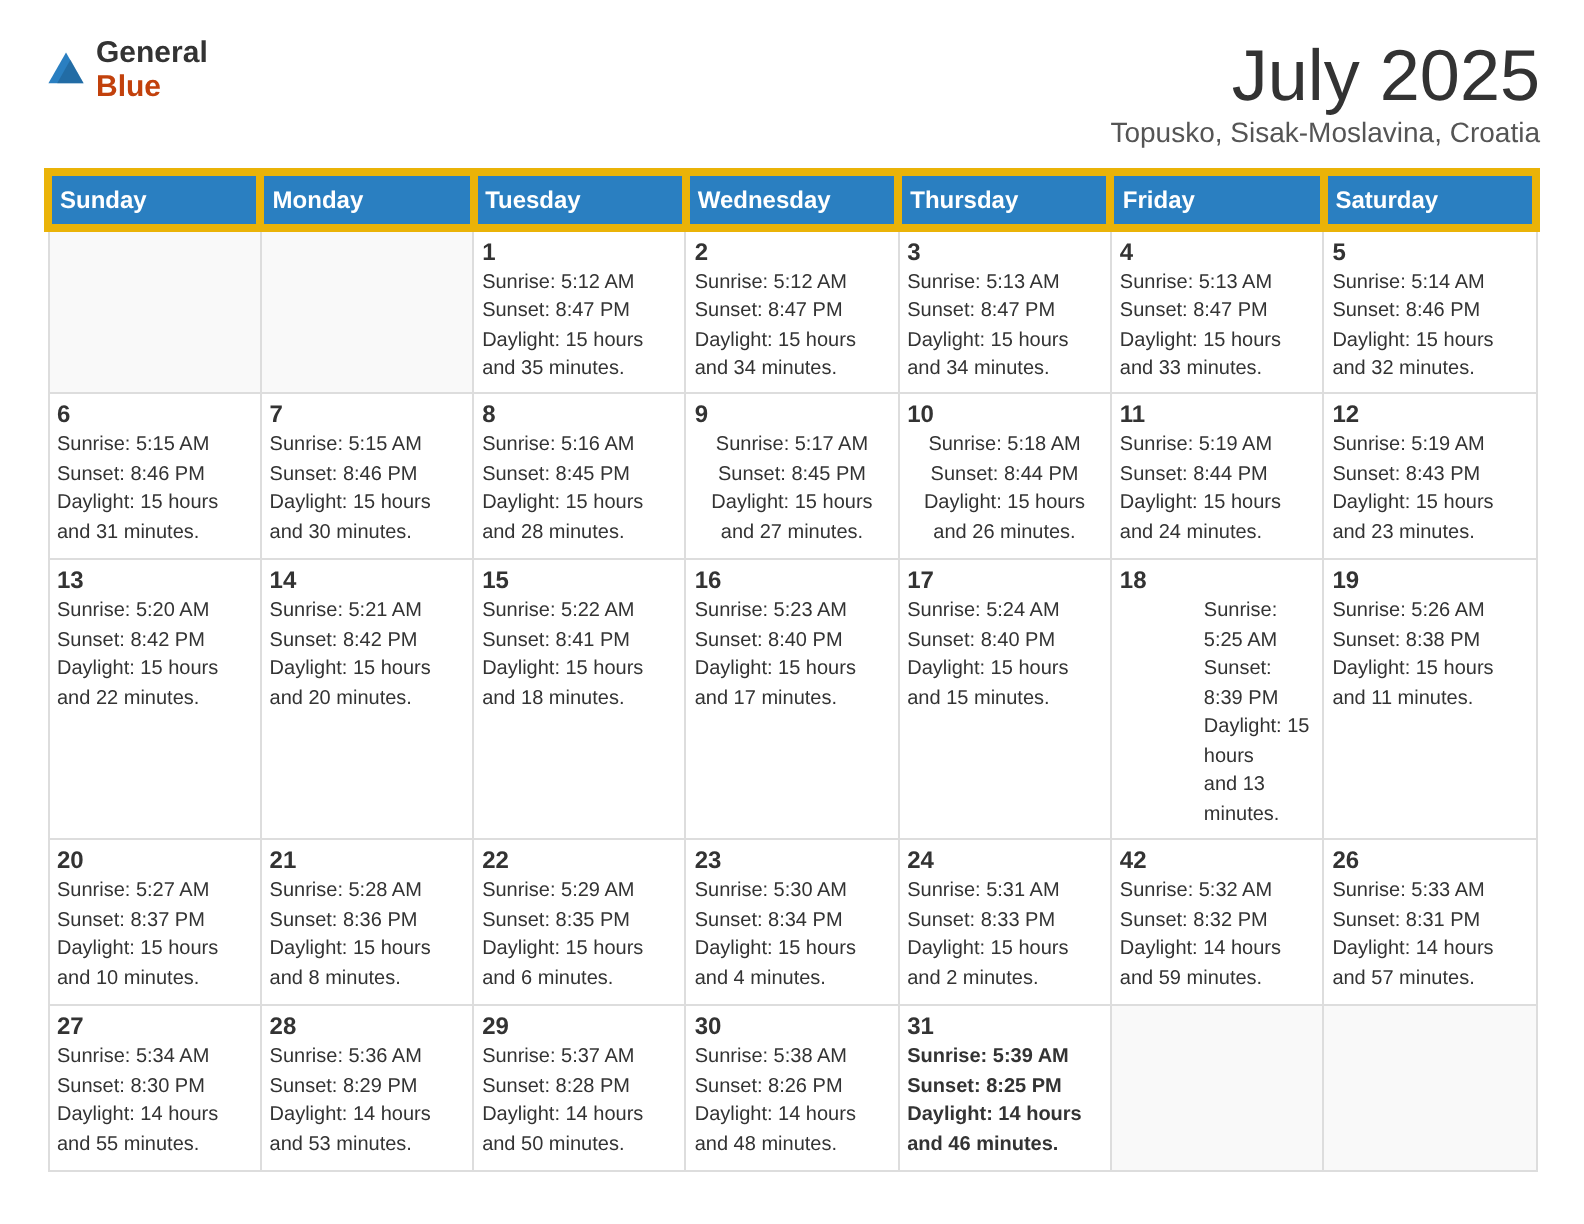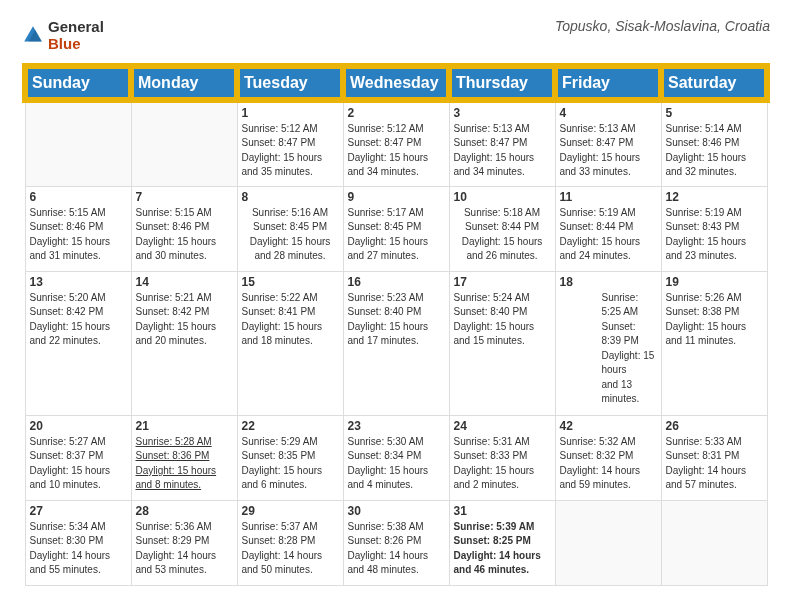--- a/index.html
+++ b/index.html
@@ -44,37 +44,36 @@
     }
     .title-month {
       font-size: 36px;
       color: #333;
       font-weight: normal;
       line-height: 1.1;
     }
     .title-location {
       font-size: 14px;
       color: #555;
-      font-style: italic;
     }
     .calendar {
       flex: 1;
       border: 1px solid #ccc;
       border-collapse: collapse;
       width: 100%;
       table-layout: fixed;
     }
     .calendar th {
       background-color: #2a7fc1;
       color: #fff;
-      font-size: 16px;
+      font-size: 12px;
       font-weight: bold;
       padding: 5px 4px;
       text-align: left;
-      border: 6px solid #eab308;
+      border: 4px solid #eab308;
     }
     .calendar td {
       vertical-align: top;
       font-size: 9.5px;
       color: #333;
       padding: 3px 4px;
       border: 1px solid #ddd;
       height: 82px;
       width: calc(100% / 7);
     }
@@ -102,20 +101,21 @@
       <svg class="logo-icon" viewBox="0 0 30 30">
         <polygon points="15,3 27,24 3,24" fill="#2a7fc1"></polygon>
         <polygon points="18,8 27,24 9,24" fill="#1a5a8a" opacity="0.5"></polygon>
       </svg>
       <div class="logo-text">
         <span class="logo-general">General</span><br>
         <span class="logo-blue">Blue</span>
       </div>
     </div>
     <div class="title-block">
+      <div class="title-month">July 2025</div>
       <div class="title-location">Topusko, Sisak-Moslavina, Croatia</div>
     </div>
   </div>
 
   <table class="calendar">
     <thead>
       <tr>
         <th>Sunday</th>
         <th>Monday</th>
         <th>Tuesday</th>
@@ -175,28 +175,28 @@
           </td>
           <td>
             <span class="day-num">7</span>
             <div class="day-info" style="white-space: pre-line;">Sunrise: 5:15 AM
 Sunset: 8:46 PM
 Daylight: 15 hours
 and 30 minutes.</div>
           </td>
           <td>
             <span class="day-num">8</span>
-            <div class="day-info" style="white-space: pre-line; text-align: center;">Sunrise: 5:16 AM
+            <div class="day-info" style="white-space: pre-line;">Sunrise: 5:16 AM
 Sunset: 8:45 PM
 Daylight: 15 hours
 and 28 minutes.</div>
           </td>
           <td>
             <span class="day-num">9</span>
-            <div class="day-info" style="white-space: pre-line;">Sunrise: 5:17 AM
+            <div class="day-info" style="white-space: pre-line; text-align: center;">Sunrise: 5:17 AM
 Sunset: 8:45 PM
 Daylight: 15 hours
 and 27 minutes.</div>
           </td>
           <td>
             <span class="day-num">10</span>
             <div class="day-info" style="white-space: pre-line; text-align: center;">Sunrise: 5:18 AM
 Sunset: 8:44 PM
 Daylight: 15 hours
 and 26 minutes.</div>
@@ -270,21 +270,21 @@
         <tr>
           <td>
             <span class="day-num">20</span>
             <div class="day-info" style="white-space: pre-line;">Sunrise: 5:27 AM
 Sunset: 8:37 PM
 Daylight: 15 hours
 and 10 minutes.</div>
           </td>
           <td>
             <span class="day-num">21</span>
-            <div class="day-info" style="white-space: pre-line; text-decoration: underline;">Sunrise: 5:28 AM
+            <div class="day-info" style="white-space: pre-line;">Sunrise: 5:28 AM
 Sunset: 8:36 PM
 Daylight: 15 hours
 and 8 minutes.</div>
           </td>
           <td>
             <span class="day-num">22</span>
             <div class="day-info" style="white-space: pre-line;">Sunrise: 5:29 AM
 Sunset: 8:35 PM
 Daylight: 15 hours
 and 6 minutes.</div>

